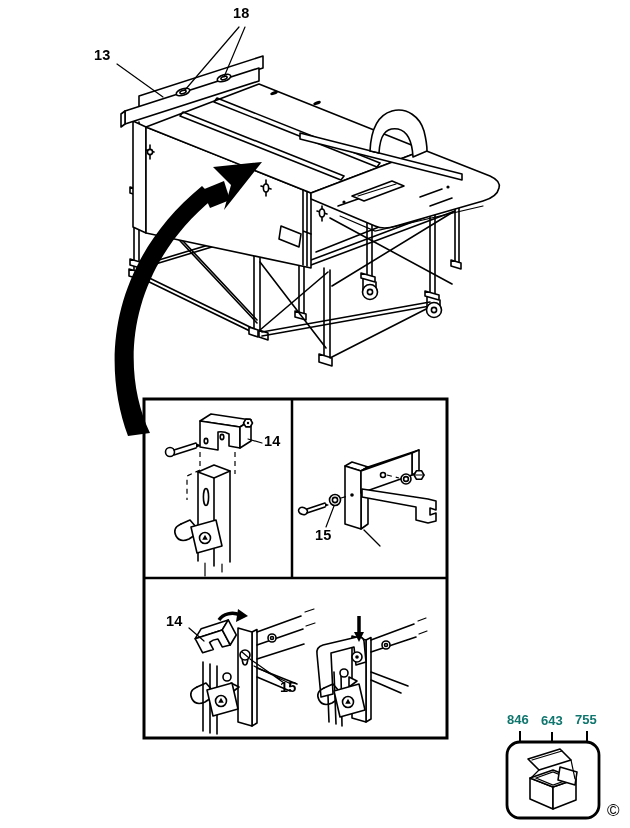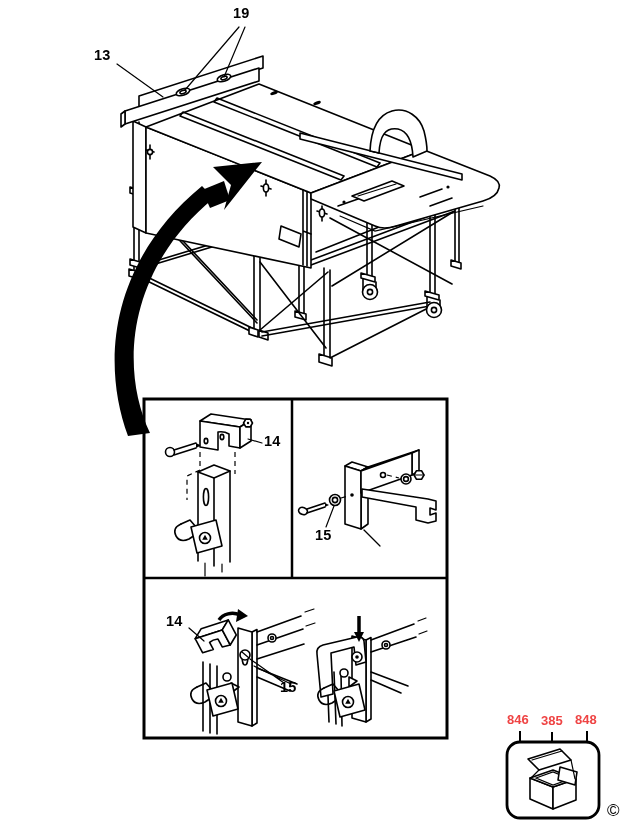--- a/index.html
+++ b/index.html
@@ -7,21 +7,21 @@
   .stage{
     position:relative;width:630px;height:828px;background:#ffffff;
     font-family:"Liberation Sans", sans-serif;overflow:hidden;
   }
   .stage svg{position:absolute;left:0;top:0;}
   .callout{
     position:absolute;font-weight:700;font-size:14.5px;color:#000;
     letter-spacing:.3px;line-height:1;white-space:nowrap;
   }
   .partnum{
-    position:absolute;font-weight:700;font-size:13px;color:#ef4444;
+    position:absolute;font-weight:700;font-size:13px;color:#0f766e;
     line-height:1;white-space:nowrap;
   }
   .copyright{
     position:absolute;font-size:17px;color:#000;line-height:1;font-weight:400;
   }
   .ln{fill:none;stroke:#000;stroke-width:1.6;stroke-linecap:round;stroke-linejoin:round;}
   .thin{fill:none;stroke:#000;stroke-width:1.2;stroke-linecap:round;}
   .fw{fill:#ffffff;stroke:#000;stroke-width:1.6;stroke-linejoin:round;}
   .blk{fill:#000;stroke:none;}
   .dash{fill:none;stroke:#000;stroke-width:1.2;stroke-dasharray:5 4;}
@@ -257,26 +257,26 @@
       <path class="fw" d="M530,778 L553,770 L576,779 L553,787 Z"></path>
       <path class="thin" d="M536,778 L553,772 L570,779 L553,785 Z"></path>
       <path class="fw" d="M560,767 L577,772 L575,785 L558,780 Z"></path>
       <path class="fw" d="M528,759 L560,749 L571,760 L539,770 Z"></path>
       <path class="thin" d="M532,760 L562,751 M571,760 L575,779 M539,770 L531,778"></path>
     </g>
   </g>
 </svg>
 
 <span class="callout" style="left:94px;top:48px">13</span>
-<span class="callout" style="left:233px;top:6px">19</span>
+<span class="callout" style="left:233px;top:6px">18</span>
 
 <span class="callout" style="left:264px;top:434px">14</span>
 <span class="callout" style="left:315px;top:528px">15</span>
 <span class="callout" style="left:166px;top:614px">14</span>
 <span class="callout" style="left:280px;top:680px">15</span>
 
 <span class="partnum" style="left:507px;top:713px">846</span>
-<span class="partnum" style="left:541px;top:714px">385</span>
-<span class="partnum" style="left:575px;top:713px">848</span>
+<span class="partnum" style="left:541px;top:714px">643</span>
+<span class="partnum" style="left:575px;top:713px">755</span>
 
 <span class="copyright" style="left:607px;top:802px">©</span>
 
 </div>
 
 </body></html>

